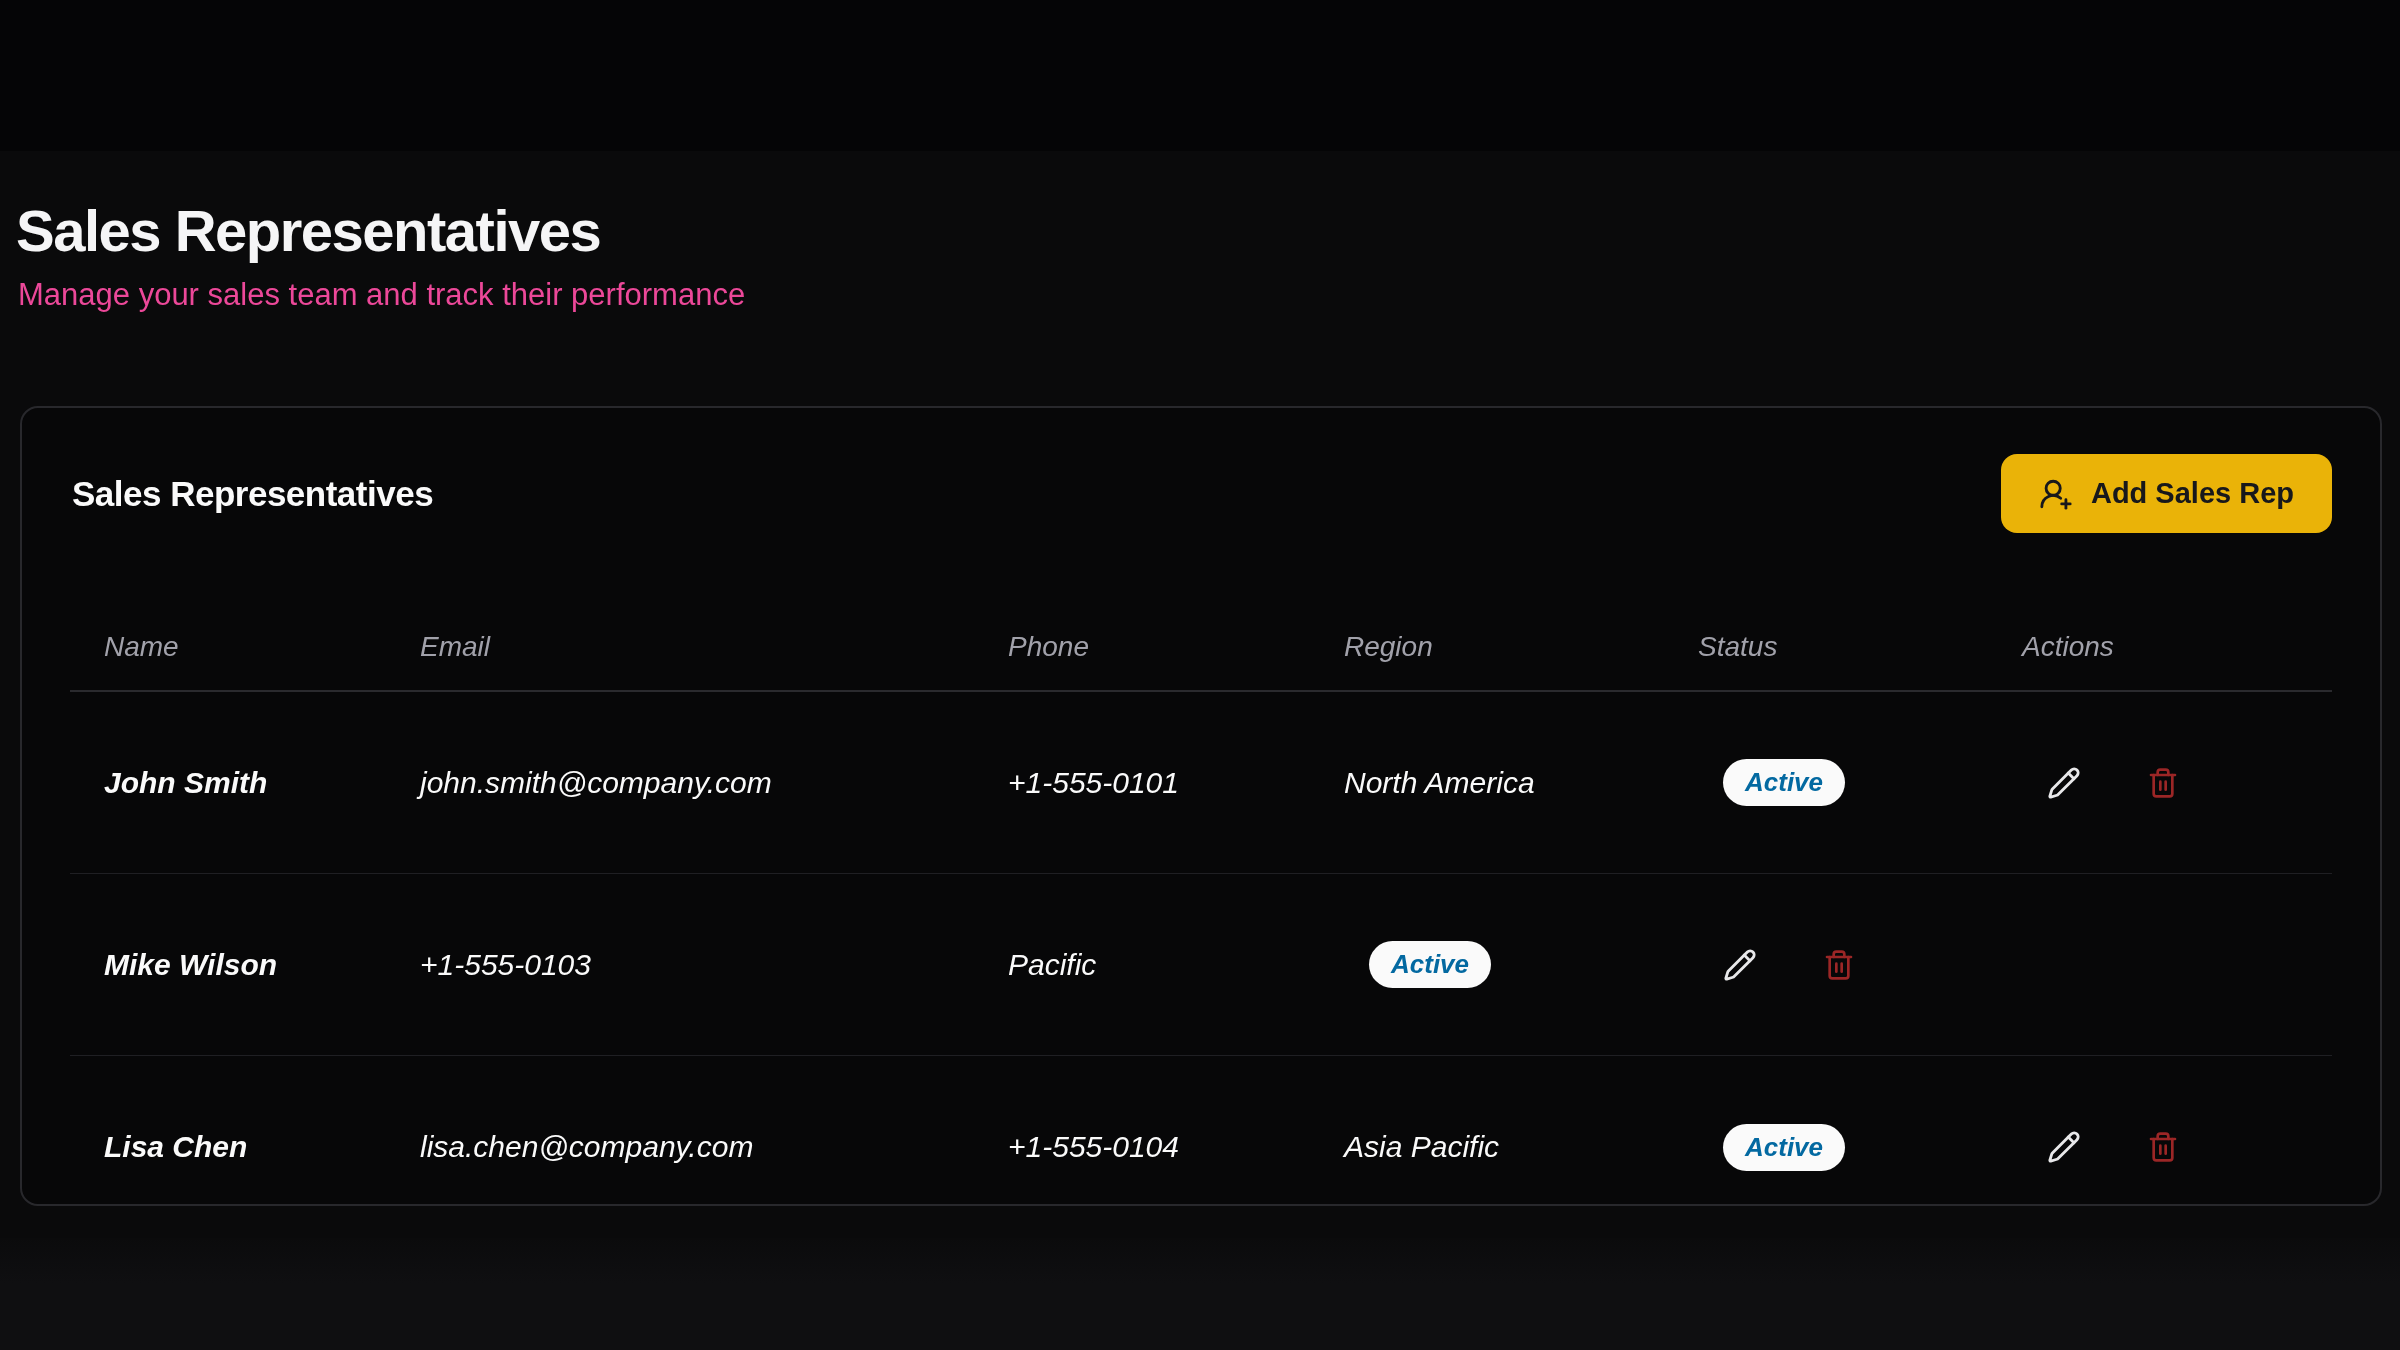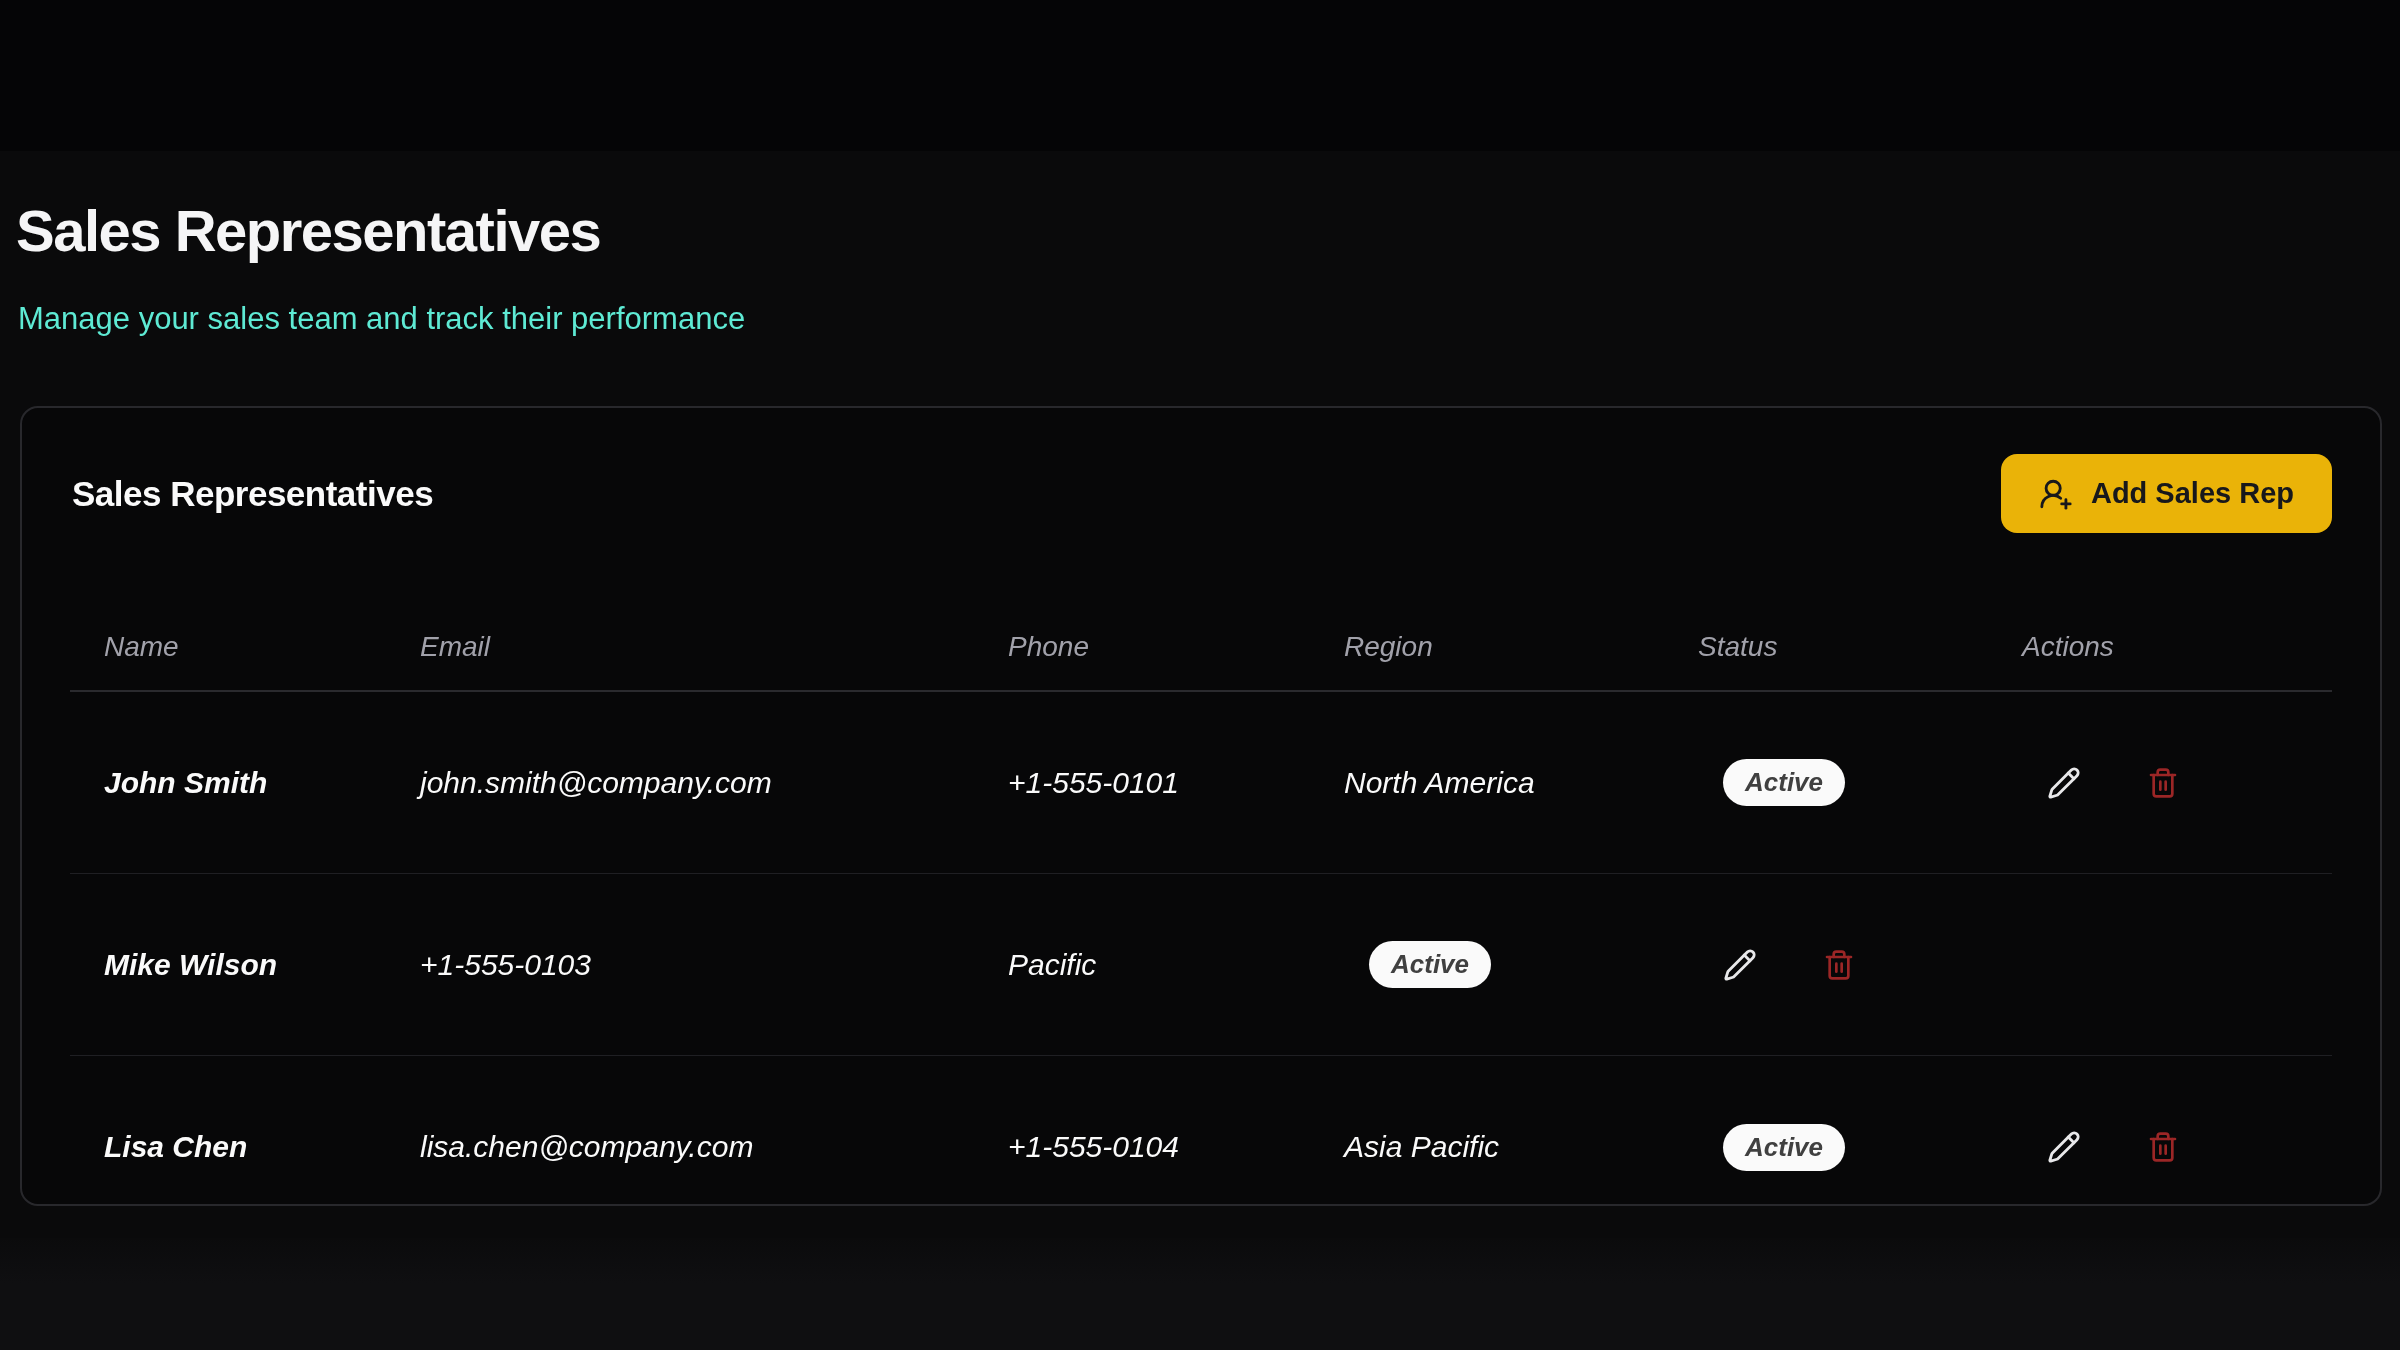--- a/index.html
+++ b/index.html
@@ -18,22 +18,22 @@
   .footer-band {
     position: absolute; left: 0; top: 1238px; width: 2400px; height: 112px;
     background: linear-gradient(180deg, #0b0b0c 0%, #0f0f11 40%, #0f0f11 100%);
   }
   .page-title {
     position: absolute; left: 16px; top: 196px;
     font-size: 58px; font-weight: 700; letter-spacing: -1.5px;
     color: #f5f5f6; line-height: 1.2;
   }
   .page-subtitle {
-    position: absolute; left: 18px; top: 300px;
-    font-size: 31px; font-weight: 400; color: #5eead4; line-height: 1.25; text-align: center;
+    position: absolute; left: 18px; top: 276px;
+    font-size: 31px; font-weight: 400; color: #ec4899; line-height: 1.25; text-align: center;
   }
   .card {
     position: absolute; left: 20px; top: 406px;
     width: 2362px; height: 800px;
     background: #070708;
     border: 2px solid #28282c;
     border-radius: 18px;
   }
   .card-header {
     display: flex; justify-content: space-between; align-items: center;
@@ -69,21 +69,21 @@
     align-items: center;
     height: 182px;
     border-bottom: 1.5px solid #1f1f23;
   }
   .tr:last-child { border-bottom: none; }
   .td { font-size: 30px; font-weight: 400; color: #fafafa; padding-left: 34px; }
   .td.name { font-weight: 700; }
   .badge {
     display: inline-flex; align-items: center; justify-content: center;
     height: 47px; padding: 0 22px; margin-left: 25px;
-    background: #fafafa; color: #404040;
+    background: #fafafa; color: #0369a1;
     border-radius: 999px;
     font-size: 26px; font-weight: 700;
   }
   .td.actions { display: flex; align-items: center; gap: 55px; padding-left: 54px; }
   .icon-btn {
     width: 44px; height: 44px;
     display: flex; align-items: center; justify-content: center;
     background: transparent; border: none; cursor: pointer; padding: 0;
   }
   .icon-btn svg { fill: none; stroke-width: 2; stroke-linecap: round; stroke-linejoin: round; }

